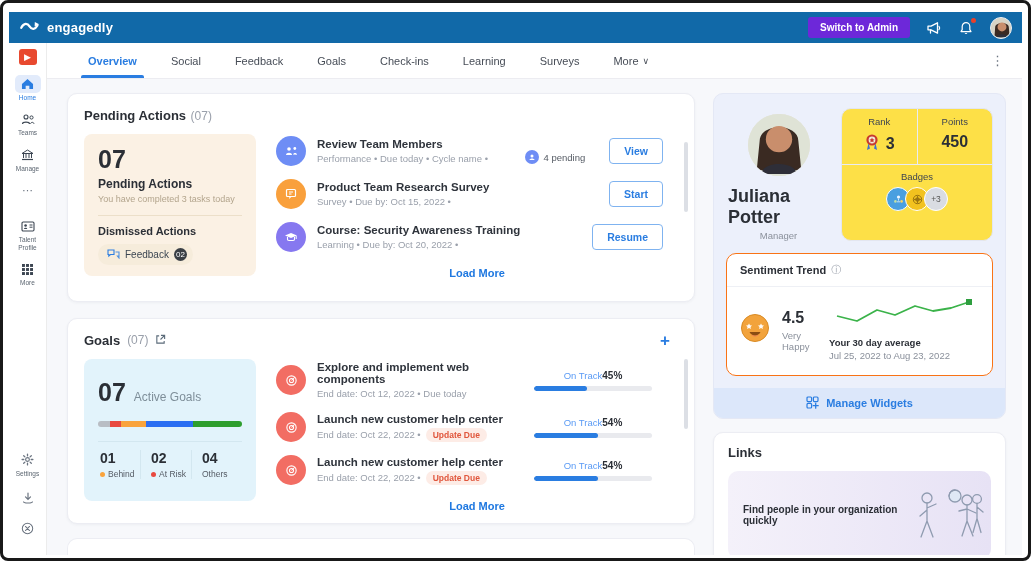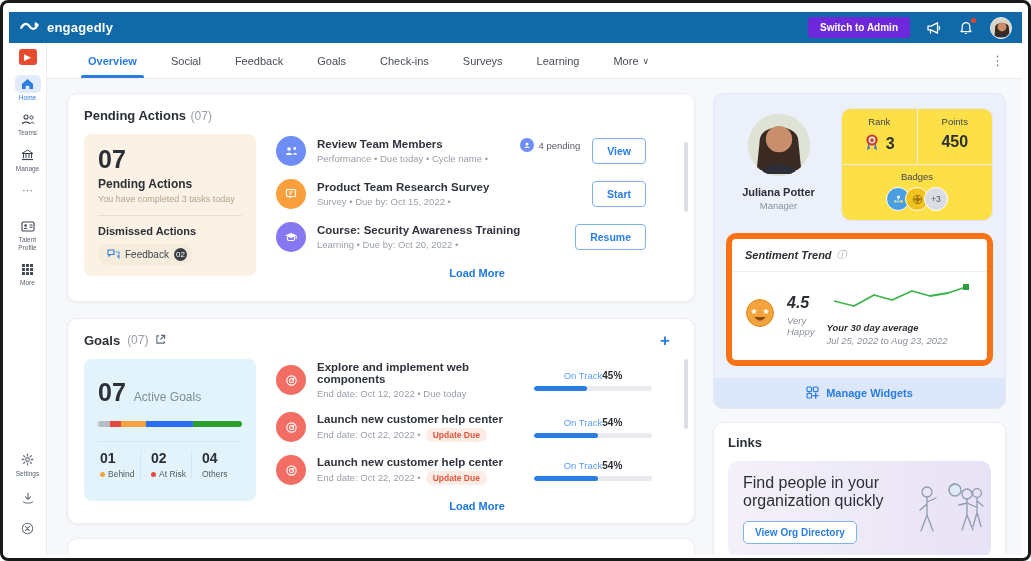--- a/index.html
+++ b/index.html
@@ -81,21 +81,21 @@
     cursor:pointer; }
   .chip-badge { background:#3a3f45; color:#fff; font-size:8px; border-radius:50%;
     width:13px; height:13px; display:flex; align-items:center; justify-content:center; }
   .pa-list { flex:1; display:flex; flex-direction:column; padding-top:2px; }
   .pa-row { display:flex; align-items:center; gap:11px; margin-bottom:13px; }
   .circ-ico { width:30px; height:30px; border-radius:50%; flex:0 0 auto;
     display:flex; align-items:center; justify-content:center; }
   .pa-texts { flex:1; min-width:0; }
   .pa-row-title { font-size:11.5px; font-weight:bold; color:#2f343c; }
   .pa-row-meta { font-size:9.5px; color:#9aa0ab; margin-top:3px; }
-  .pa-actions { display:flex; align-items:flex-start; gap:12px; margin-right:32px; }
+  .pa-actions { display:flex; align-items:flex-end; gap:24px; margin-right:15px; }
   .pend-chip { display:flex; align-items:center; gap:5px; font-size:9.5px; color:#555b64; }
   .pend-ava { width:14px; height:14px; border-radius:50%; background:#6e8df5;
     display:flex; align-items:center; justify-content:center; }
   .btn-o { background:#fff; border:1px solid #7fb3f0; color:#2a7de1; font-weight:bold;
     font-size:10.5px; border-radius:4px; padding:6px 14px; cursor:pointer;
     font-family:inherit; min-width:52px; }
   .load-more { text-align:center; color:#1f78e0; font-weight:bold; font-size:11px;
     cursor:pointer; margin-top:2px; }
   .scrollbar-v { position:absolute; right:6px; top:48px; width:4px; height:70px;
     background:#dcdfe5; border-radius:2px; }
@@ -140,59 +140,59 @@
   .partial-card { margin-top:14px; height:18px; background:#fff;
     border:1px solid #ecedf3; border-bottom:none; border-radius:10px 10px 0 0; }
 
   
   .widget-card { background:#ecf0fb; border:1px solid #e4e8f5; border-radius:10px;
     overflow:hidden; flex:0 0 auto; }
   .profile-row { display:flex; padding:14px 12px 10px 14px; gap:12px; }
   .profile-left { flex:1; display:flex; flex-direction:column; align-items:center; }
   .avatar-lg { width:62px; height:62px; border-radius:50%; overflow:hidden;
     background:#e7e3d8; margin-top:6px; }
-  .p-name { font-size:11px; font-weight:bold; color:#2b2f36; margin-top:10px; }
+  .p-name { font-size:18px; font-weight:bold; color:#2b2f36; margin-top:10px; }
   .p-role { font-size:9.5px; color:#8a909b; margin-top:2px; }
   .stats-box { width:152px; flex:0 0 auto; background:#fde047; border:1px solid #e3e6f0;
     border-radius:10px; overflow:hidden; }
   .stats-grid { display:flex; border-bottom:1px solid #e9ebf2; }
   .stat-cell { flex:1; text-align:center; padding:7px 4px 9px 4px; }
   .stat-cell + .stat-cell { border-left:1px solid #e9ebf2; }
   .stat-lbl { font-size:9.5px; color:#3e4551; }
   .stat-val-row { display:flex; align-items:center; justify-content:center; gap:6px;
     margin-top:6px; }
   .stat-val { font-size:16px; font-weight:bold; color:#2b2f36; }
   .badges-lbl { text-align:center; font-size:9.5px; color:#3e4551; padding-top:6px; }
   .badges-row { display:flex; justify-content:center; padding:5px 0 9px 0; }
   .badge-c { width:24px; height:24px; border-radius:50%; display:flex; align-items:center;
     justify-content:center; margin-left:-5px; font-size:8.5px; color:#555;
     border:1.5px solid #fff; }
   .badge-c:first-child { margin-left:0; }
 
-  .sent-card { background:#fff; border:6px solid #f97316; border-radius:10px;
-    margin:2px 12px 12px 12px;font-style:italic; }
+  .sent-card { background:#fff; border:1px solid #f97316; border-radius:10px;
+    margin:2px 12px 12px 12px; }
   .sent-head { display:flex; align-items:center; gap:5px; padding:9px 13px;
     border-bottom:1px solid #eef0f5; font-size:11px; font-weight:bold; color:#2b2f36; }
   .info-i { color:#9aa0ab; font-size:10px; font-weight:normal; }
   .sent-body { display:flex; align-items:center; gap:12px; padding:12px 13px 14px 13px; }
   .sent-score { font-size:16px; font-weight:bold; color:#2b2f36; }
   .sent-mood { font-size:9.5px; color:#8a909b; margin-top:3px; }
   .sent-right { flex:1; }
   .avg-lbl { font-size:9.5px; font-weight:bold; color:#2b2f36; margin-top:4px; }
   .avg-range { font-size:9.5px; color:#8a909b; margin-top:2px; }
   .mw-footer { background:#dce7fa; display:flex; align-items:center; justify-content:center;
     gap:7px; height:30px; color:#2a7de1; font-size:11px; font-weight:bold; cursor:pointer; }
 
   .links-card { margin-top:13px; padding:12px 14px; flex:1; }
   .link-tile { border-radius:10px; padding:13px 0 13px 15px; display:flex;
     align-items:center; margin-top:11px; overflow:hidden; }
   .tile-1 { background:linear-gradient(90deg,#f4f1fa 0%,#e7e2f5 100%); }
   .tile-2 { background:linear-gradient(90deg,#eef3fb 0%,#cfe3f6 100%); }
   .tile-texts { flex:1; }
-  .tile-msg { font-size:16px; font-weight:normal; color:#2b2f36; }
+  .tile-msg { font-size:10px; font-weight:bold; color:#2b2f36; }
   .tile-btn { margin-top:11px; display:inline-block; background:#fff;
     border:1px solid #7fb3f0; color:#2a7de1; font-weight:bold; font-size:10px;
     border-radius:5px; padding:5px 11px; cursor:pointer; font-family:inherit; }
   .tile-art { width:86px; flex:0 0 auto; display:flex; justify-content:center; }
 </style>
 </head>
 <body>
 
 <div class="frame">
 
@@ -344,24 +344,24 @@
         <span class="tab">
             <span>Feedback</span>
           </span>
         <span class="tab">
             <span>Goals</span>
           </span>
         <span class="tab">
             <span>Check-ins</span>
           </span>
         <span class="tab">
+            <span>Learning</span>
+          </span>
+        <span class="tab">
             <span>Surveys</span>
-          </span>
-        <span class="tab">
-            <span>Learning</span>
           </span>
         <span class="tab">
             <span>More</span>
             <span class="chev">∨</span>
           </span>
         <span class="kebab">⋮</span>
       </div>
 
       <div class="content">
 
@@ -702,21 +702,20 @@
               <span>Manage Widgets</span>
             </div>
           </div>
 
           <div class="card links-card">
             <div class="card-title">Links</div>
 
             <div class="link-tile tile-1">
               <div class="tile-texts">
                 <div class="tile-msg">Find people in your organization quickly</div>
-                <button class="tile-btn">View Org Directory</button>
               </div>
               <div class="tile-art">
                 <svg width="74" height="62" viewBox="0 0 74 62">
                   <g fill="none" stroke="#8f9bb0" stroke-width="1.3" stroke-linecap="round">
                     <circle cx="16" cy="14" r="5"></circle>
                       <path d="M16 19 v18 M16 24 l9 -4 M16 26 l-7 6 M16 37 l-6 16 M16 37 l6 16"></path>
                     <circle cx="44" cy="12" r="6" fill="#dfe8f5"></circle>
                       <path d="M38 12 a6 6 0 016-6"></path>
                     <circle cx="56" cy="16" r="5"></circle>
                       <path d="M56 21 v16 M56 25 l-8 2 M56 25 l9 4 M56 37 l-5 15 M56 37 l6 15"></path>

